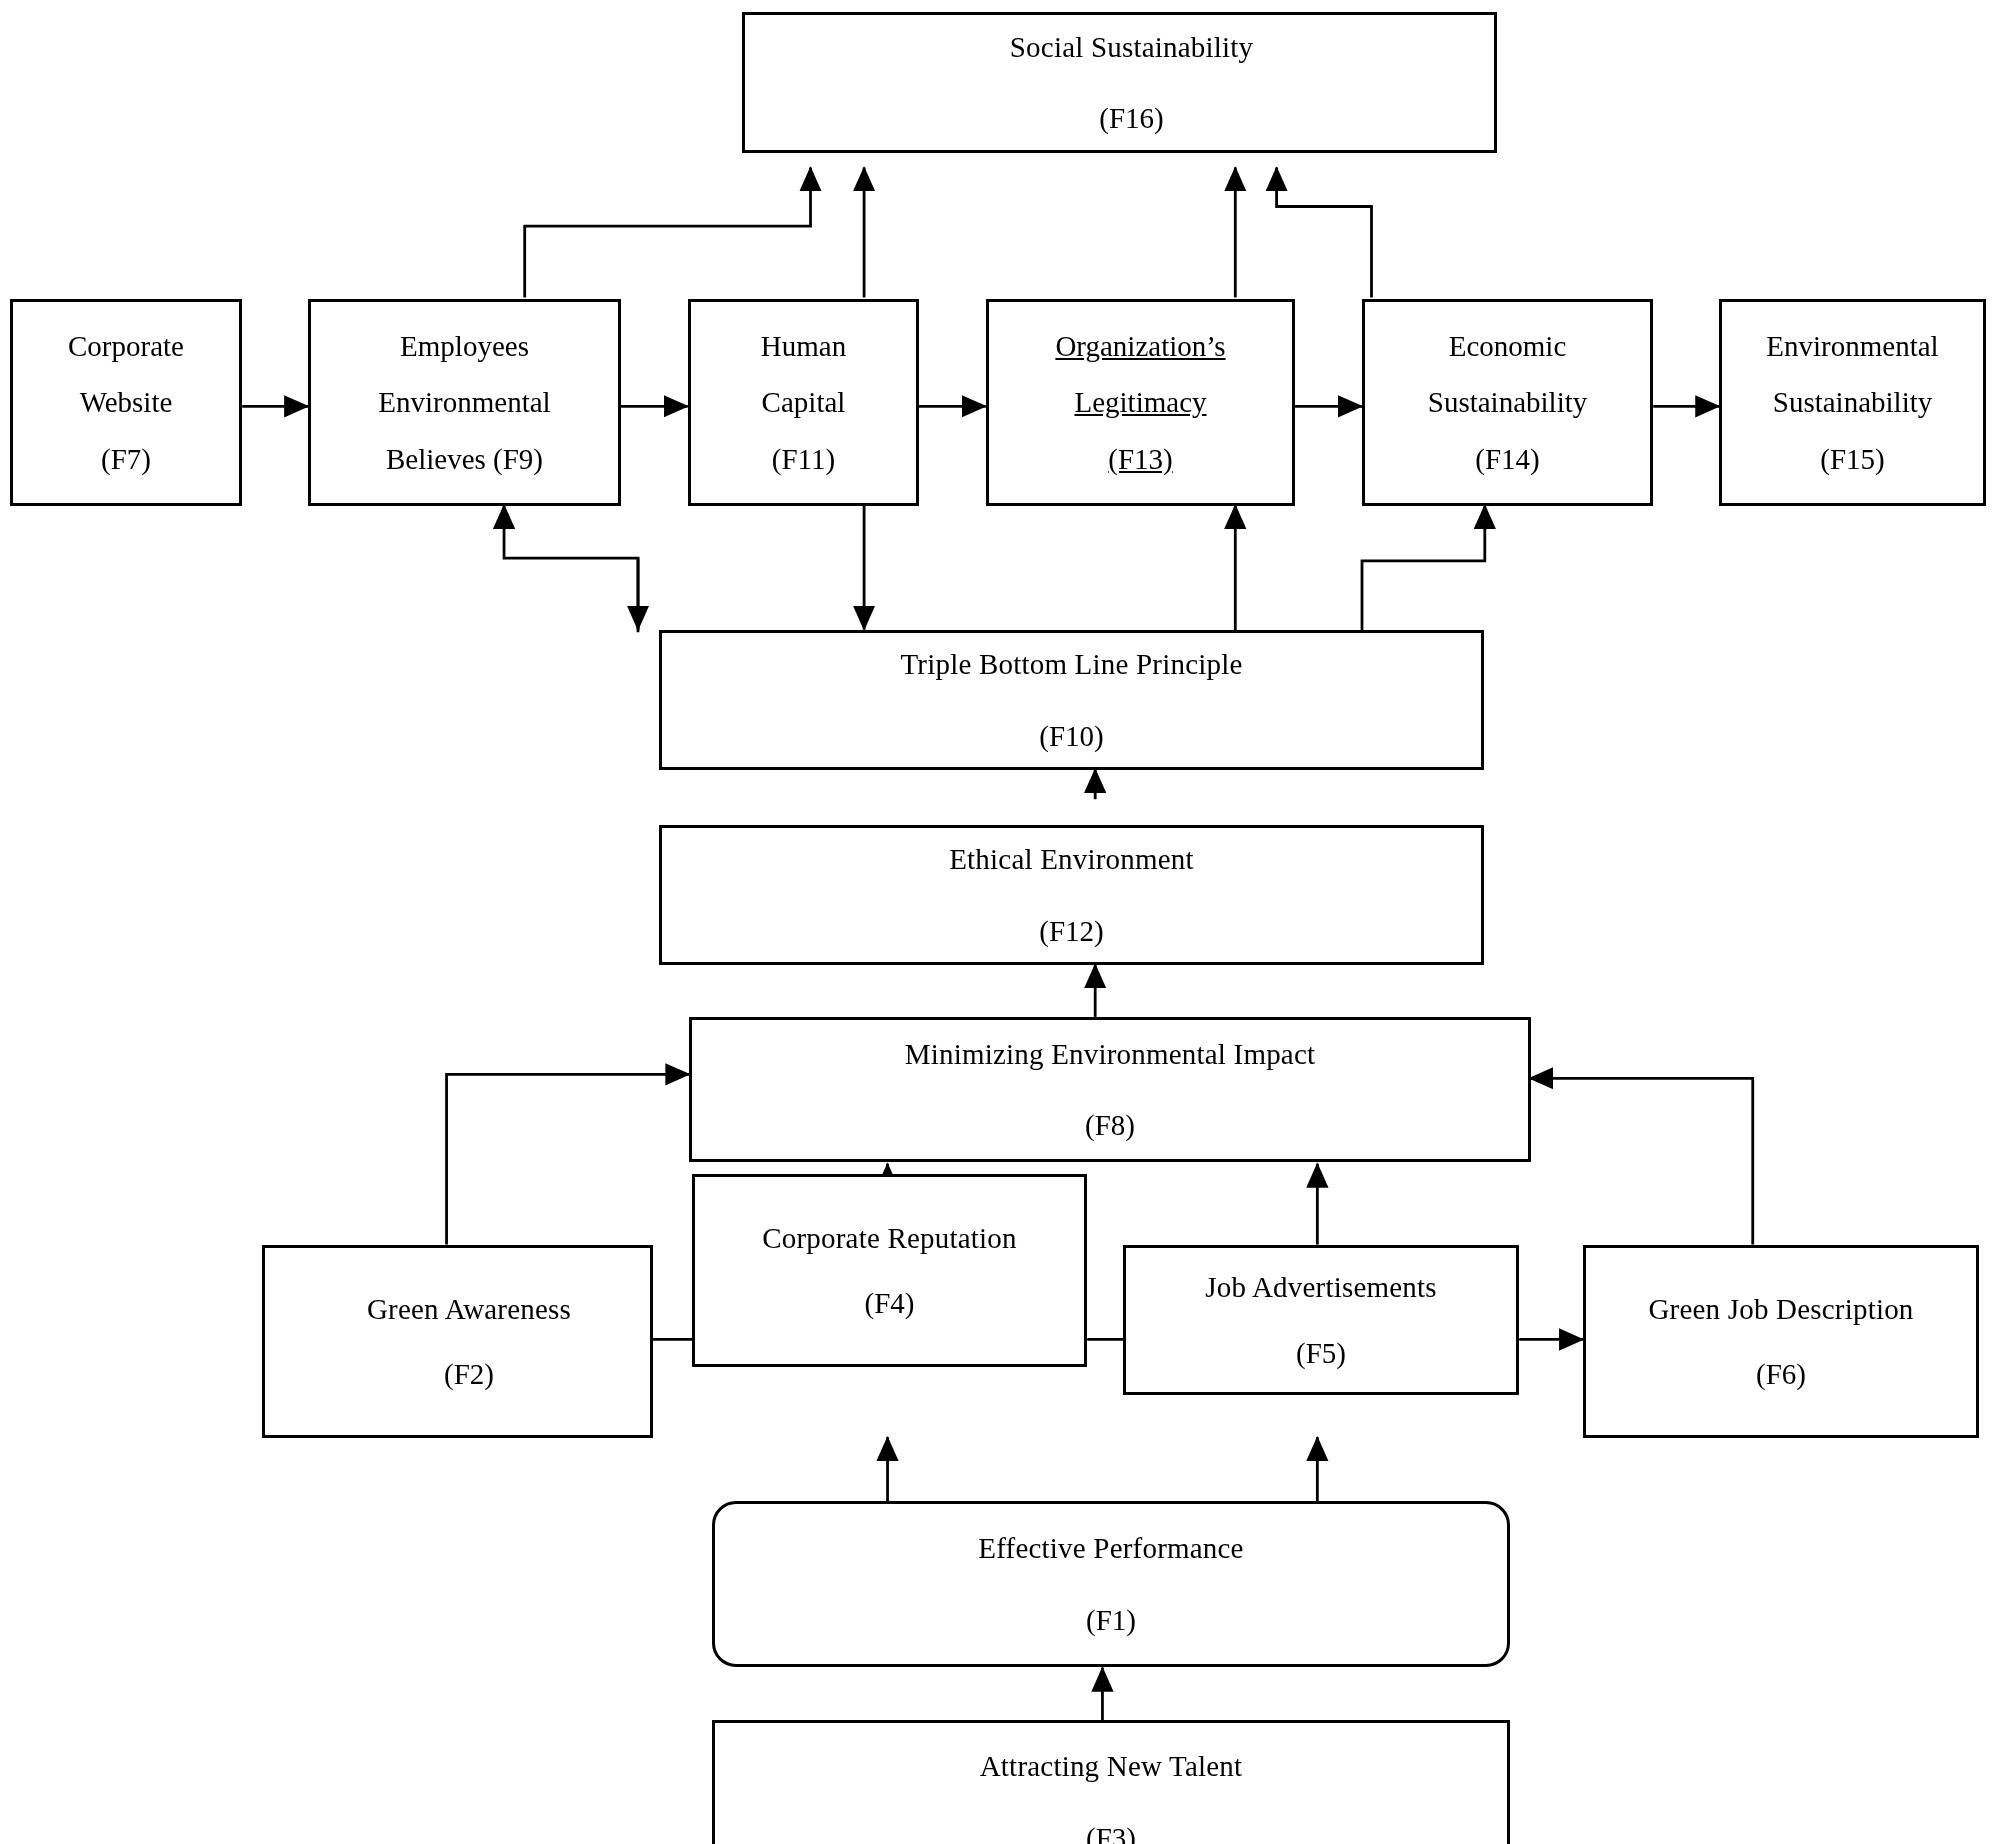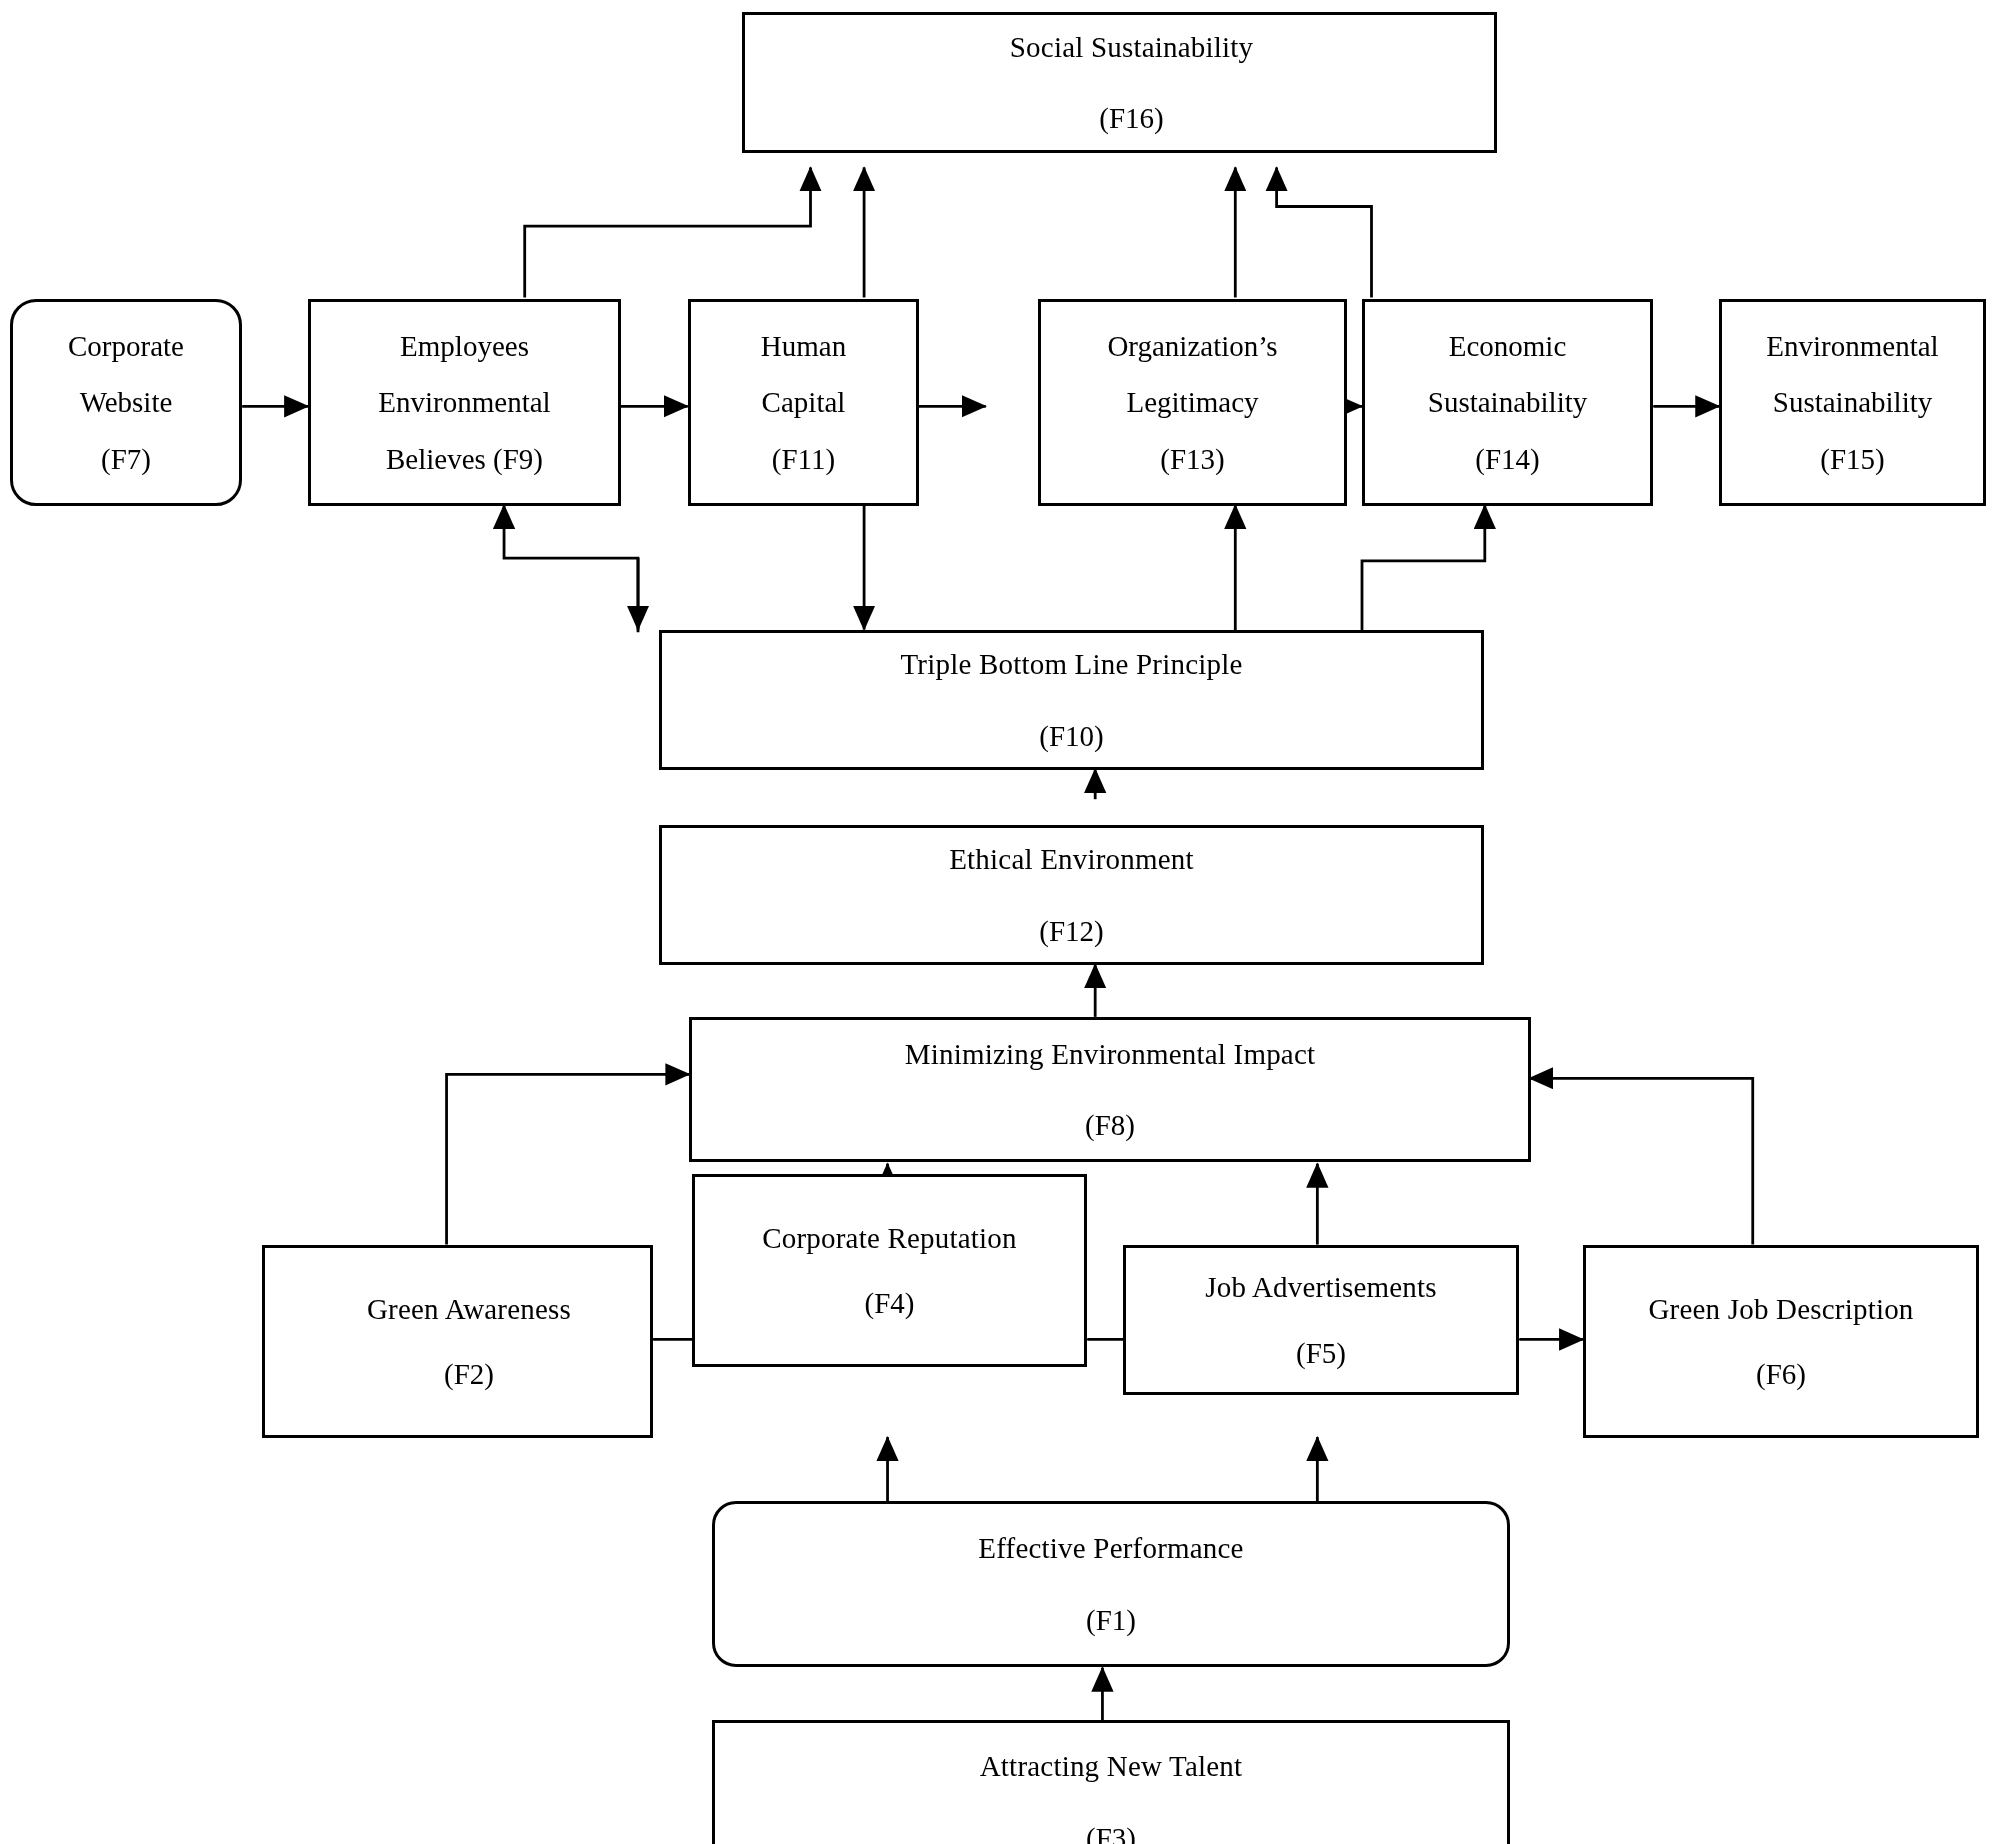--- a/index.html
+++ b/index.html
@@ -87,21 +87,21 @@
       <path d="M 1975 3082 L 1975 2988" marker-end="url(#ah)"></path>
     </g>
   </svg>
 
   <div class="node" style="left:742px;top:12.3px;width:755px;height:141px;padding-left:24px;">
     <div class="ttl">Social Sustainability</div>
     <div class="gap-lg"></div>
     <div class="code">(F16)</div>
   </div>
 
-  <div class="node" style="left:10px;top:299px;width:232px;height:207px;border-radius:26px;">
+  <div class="node" style="left:10px;top:299px;width:232px;height:207px;">
     <div class="l1">Corporate</div>
     <div class="gap-sm"></div>
     <div class="l2">Website</div>
     <div class="gap-sm"></div>
     <div class="code">(F7)</div>
   </div>
 
   <div class="node" style="left:308px;top:299px;width:313px;height:207px;">
     <div class="l1">Employees</div>
     <div class="gap-sm"></div>
@@ -111,21 +111,21 @@
   </div>
 
   <div class="node" style="left:688px;top:299px;width:231px;height:207px;">
     <div class="l1">Human</div>
     <div class="gap-sm"></div>
     <div class="l2">Capital</div>
     <div class="gap-sm"></div>
     <div class="code">(F11)</div>
   </div>
 
-  <div class="node" style="left:1038px;top:299px;width:309px;height:207px;">
+  <div class="node" style="left:986px;top:299px;width:309px;height:207px;text-decoration:underline;">
     <div class="l1">Organization’s</div>
     <div class="gap-sm"></div>
     <div class="l2">Legitimacy</div>
     <div class="gap-sm"></div>
     <div class="code">(F13)</div>
   </div>
 
   <div class="node" style="left:1362px;top:299px;width:291px;height:207px;">
     <div class="l1">Economic</div>
     <div class="gap-sm"></div>

